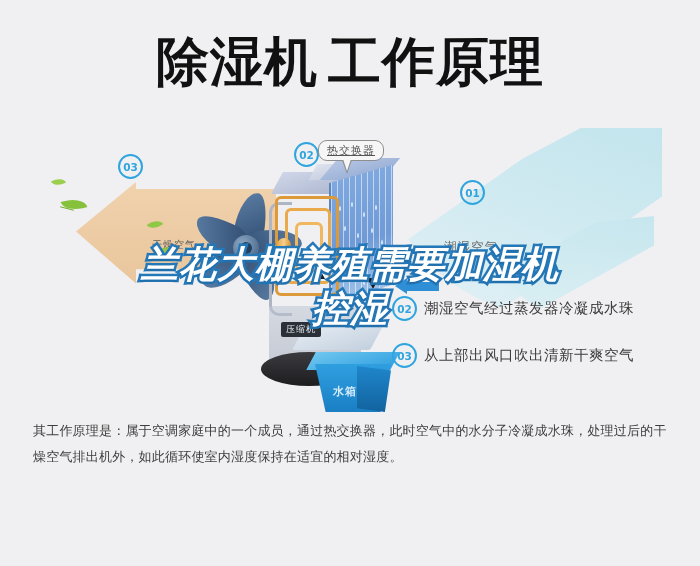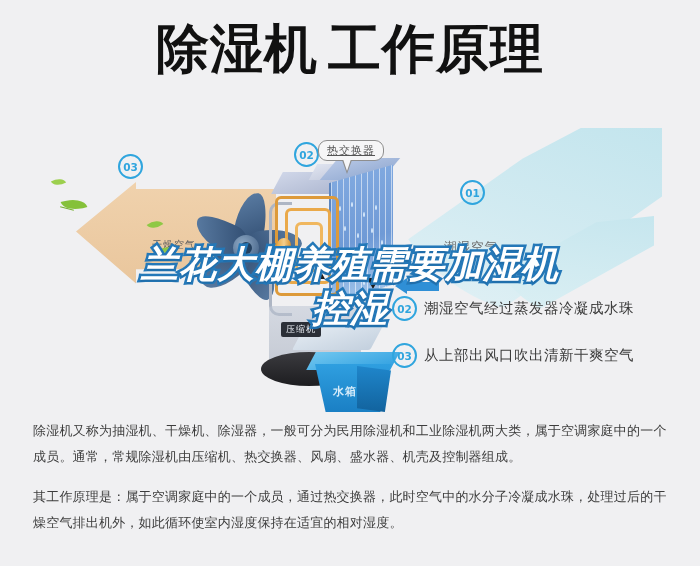--- a/index.html
+++ b/index.html
@@ -8,21 +8,21 @@
     background:#f0f0f2;
     font-family:"Liberation Sans","DejaVu Sans",sans-serif;
     overflow:hidden;
     position:relative;
   }
   #page{position:relative;width:700px;height:566px;background:#f0f0f2;overflow:hidden;}
 
   
   .header{
     position:absolute;left:0;top:22px;width:700px;height:78px;
-    display:flex;align-items:flex-start;justify-content:center;
+    display:flex;align-items:center;justify-content:center;
   }
   .header-title{
     font-family:"DejaVu Sans","Liberation Sans",sans-serif;
     font-size:53px;line-height:1;font-weight:700;color:#111;
     letter-spacing:1px;white-space:nowrap;
   }
   .header-title .seg2{margin-left:10px;}
 
   
   .stage{position:absolute;left:0;top:120px;width:700px;height:280px;}
@@ -340,17 +340,16 @@
       <div class="num">02</div>
       <div class="txt">潮湿空气经过蒸发器冷凝成水珠</div>
     </div>
     <div class="step">
       <div class="num">03</div>
       <div class="txt">从上部出风口吹出清新干爽空气</div>
     </div>
   </div>
 
   <div class="copy">
-    <p class="p1">除湿机又称为抽湿机、干燥机、除湿器，一般可分为民用除湿机和工业除湿机两大类，属于空调家庭中的一个成员。通常，常规除湿机由压缩机、热交换器、风扇、盛水器、机壳及控制器组成。</p>
     <p class="p2">其工作原理是：属于空调家庭中的一个成员，通过热交换器，此时空气中的水分子冷凝成水珠，处理过后的干燥空气排出机外，如此循环使室内湿度保持在适宜的相对湿度。</p>
   </div>
 
 </div>
 
 </body></html>

